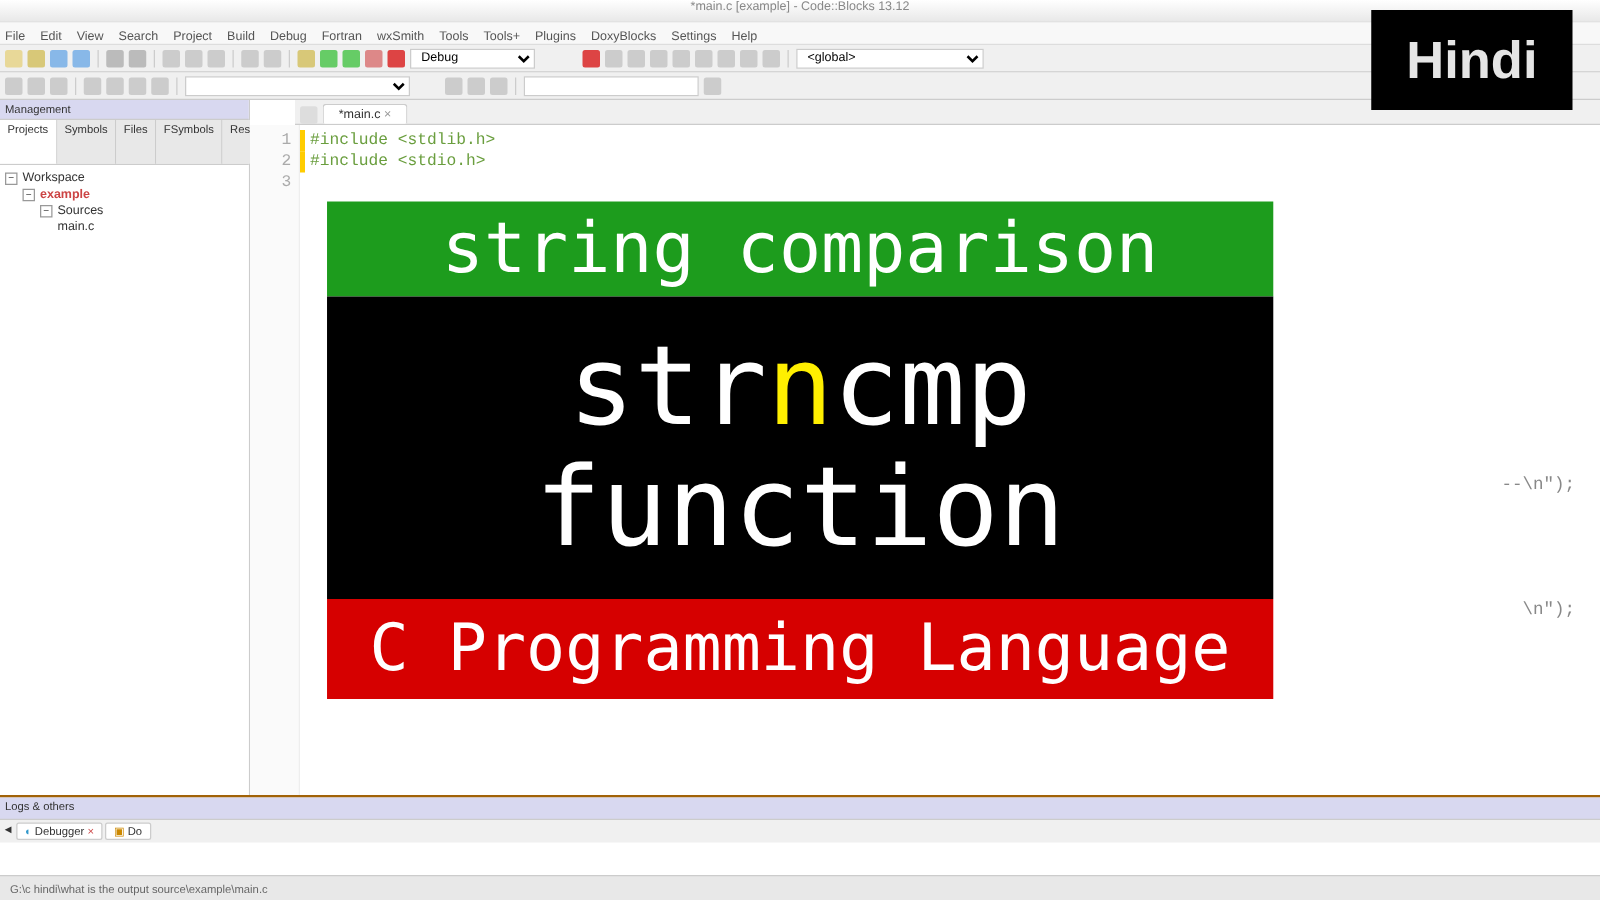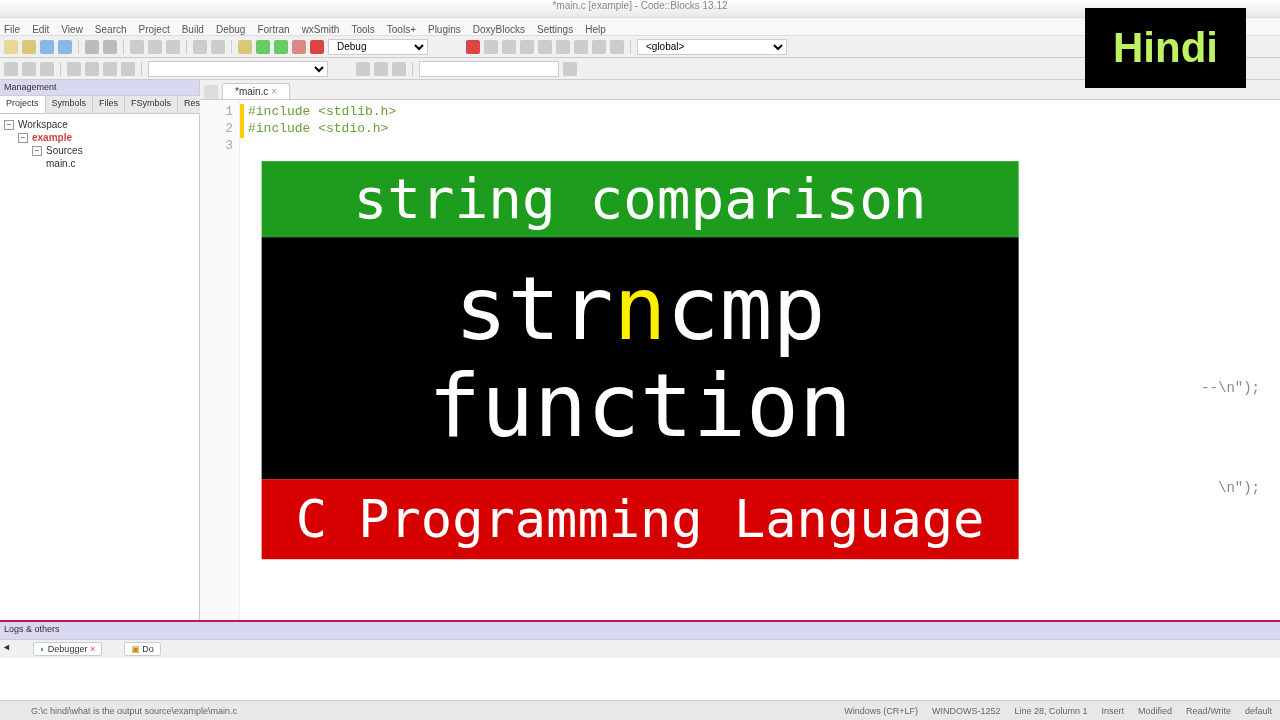--- a/index.html
+++ b/index.html
@@ -75,21 +75,21 @@
   flex-direction: column;
 }
 .sidebar-header {
   height: 16px;
   background: #d8d8f0;
   font-size: 9px;
   padding: 2px 4px;
   border-bottom: 1px solid #ccc;
 }
 .sidebar-tabs {
-  height: 18px;
+  height: 36px;
   display: flex;
   font-size: 9px;
   border-bottom: 1px solid #ccc;
   background: #f0f0f0;
 }
 .sidebar-tab {
   padding: 2px 6px;
   border-right: 1px solid #ccc;
   background: #e8e8e8;
 }
@@ -124,20 +124,21 @@
   display: flex;
   flex-direction: column;
 }
 .editor-tabs {
   height: 20px;
   background: #f0f0f0;
   border-bottom: 1px solid #ccc;
   display: flex;
   align-items: flex-end;
   padding: 0 4px;
+  margin-left: 36px;
 }
 .editor-tab {
   padding: 2px 12px;
   background: #fff;
   border: 1px solid #ccc;
   border-bottom: none;
   font-size: 10px;
   border-radius: 3px 3px 0 0;
   margin-left: 2px;
 }
@@ -173,23 +174,23 @@
   width: 4px;
   height: 17px;
   background: #fc0;
 }
 .kw { color: #6a9e3e; }
 .bottom-panel {
   position: absolute;
   left: 0;
   bottom: 20px;
   width: 100%;
-  height: 80px;
-  background: #fff;
-  border-top: 2px solid #be185d;
+  height: 64px;
+  background: #fff;
+  border-top: 2px solid #a16207;
 }
 .bottom-tabs {
   height: 18px;
   background: #d8d8f0;
   font-size: 9px;
   padding: 2px 4px;
   border-bottom: 1px solid #ccc;
 }
 .statusbar {
   position: absolute;
@@ -198,35 +199,34 @@
   width: 100%;
   height: 20px;
   background: #e8e8e8;
   border-top: 1px solid #ccc;
   display: flex;
   align-items: center;
   font-size: 9px;
   color: #666;
   padding: 0 8px;
 }
-.statusbar .left { flex: 1; margin-left: 23px; }
+.statusbar .left { flex: 1; }
 .statusbar .right { display: flex; gap: 14px; }
 .debugger-tabs {
   display: flex;
   gap: 2px;
   padding: 2px;
   font-size: 9px;
   background: #f0f0f0;
 }
 .dbg-tab {
   padding: 1px 6px;
   background: #fff;
   border: 1px solid #ccc;
   border-radius: 2px;
-  margin-left: 20px;
 }
 .overlay {
   position: absolute;
   left: 50%;
   top: 50%;
   transform: translate(-50%, -50%);
   text-align: center;
   font-family: 'DejaVu Sans Mono', 'Courier New', monospace;
 }
 .ov-green {
@@ -249,23 +249,23 @@
   background: #d60000;
   color: #fff;
   padding: 14px 34px;
   font-size: 52px;
   line-height: 1;
   white-space: nowrap;
 }
 .badge-hindi {
   position: absolute;
   top: 8px;
-  right: 34px;
+  right: 22px;
   background: #000;
-  color: #bef264;
+  color: #e5e5e5;
   font-family: Arial, sans-serif;
   font-weight: bold;
   font-size: 42px;
   padding: 16px 28px;
 }
 .code-frag {
   position: absolute;
   font-family: 'Courier New', monospace;
   font-size: 14px;
   color: #888;
@@ -420,29 +420,20 @@
       <span style="color:#39c">◐ </span><span>Debugger</span> <span style="color:#c44">×</span>
     </div>
     <div class="dbg-tab">
       <span style="color:#c80">▣ </span><span>Do</span>
     </div>
   </div>
 </div>
 
 <div class="statusbar">
   <div class="left">G:\c hindi\what is the output source\example\main.c</div>
-  <div class="right">
-    <span>Windows (CR+LF)</span>
-    <span>WINDOWS-1252</span>
-    <span>Line 28, Column 1</span>
-    <span>Insert</span>
-    <span>Modified</span>
-    <span>Read/Write</span>
-    <span>default</span>
-  </div>
 </div>
 
 <div class="overlay">
   <div class="ov-green">string comparison</div>
   <div class="ov-black">
     <span>str</span><span class="hn">n</span><span>cmp</span><br>
     <span>function</span>
   </div>
   <div class="ov-red">C Programming Language</div>
 </div>

